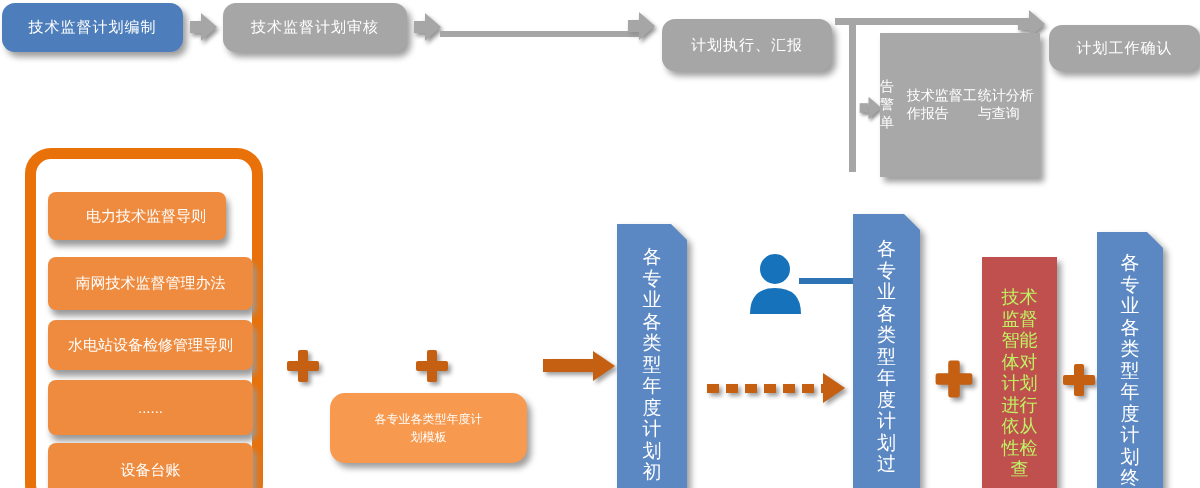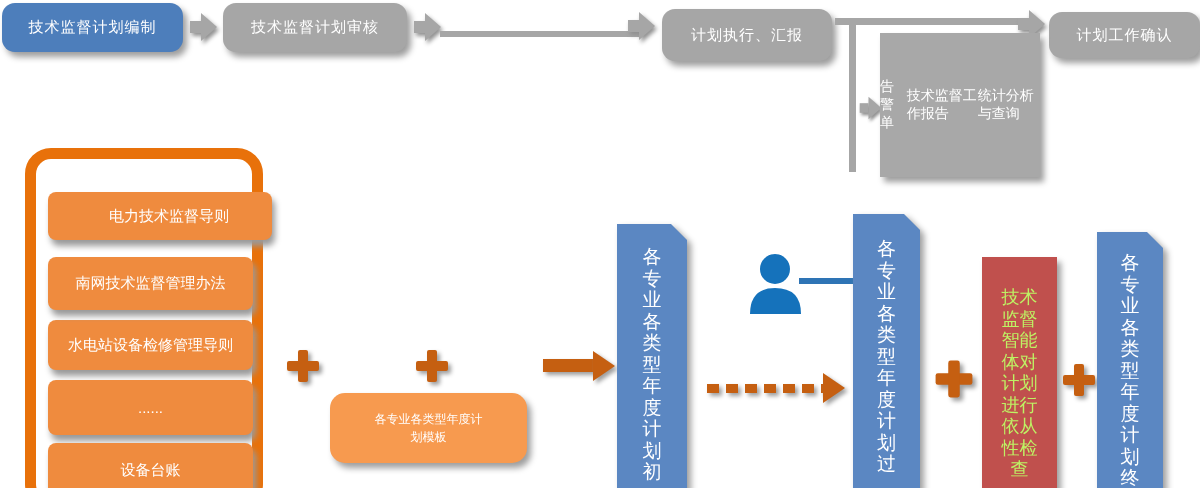--- a/index.html
+++ b/index.html
@@ -45,35 +45,35 @@
 <body>
 
 <div class="canvas">
 
   <div class="abs box topbox blue shadow" style="left:2px;top:3px;width:181px;height:49px;">技术监督计划编制</div>
   <div class="abs barrow" style="left:190px;top:13px;"></div>
   <div class="abs box topbox gray shadow" style="left:223px;top:3px;width:184px;height:49px;">技术监督计划审核</div>
   <div class="abs barrow" style="left:414px;top:13px;"></div>
   <div class="abs gline" style="left:440px;top:31px;width:200px;height:6px;"></div>
   <div class="abs barrow" style="left:628px;top:12px;"></div>
-  <div class="abs box topbox gray shadow" style="left:662px;top:9px;width:170px;height:52px;">计划执行、汇报</div>
+  <div class="abs box topbox gray shadow" style="left:662px;top:19px;width:170px;height:52px;">计划执行、汇报</div>
   <div class="abs gline" style="left:835px;top:18px;width:185px;height:7px;"></div>
   <div class="abs barrow" style="left:1018px;top:10px;"></div>
-  <div class="abs box topbox gray shadow" style="left:1049px;top:12px;width:151px;height:46px;">计划工作确认</div>
+  <div class="abs box topbox gray shadow" style="left:1049px;top:25px;width:151px;height:46px;">计划工作确认</div>
 
   <div class="abs gline" style="left:849px;top:25px;width:7px;height:147px;"></div>
   <div class="abs barrow" style="left:857px;top:94px;transform:scale(0.8);"></div>
   <div class="abs panel shadow" style="left:880px;top:33px;width:160px;height:144px;">
     <div>告警单</div>
     <div>技术监督工作报告</div>
     <div>统计分析与查询</div>
   </div>
 
   <div class="abs kbframe" style="left:25px;top:148px;width:238px;height:362px;"></div>
-  <div class="abs box kb" style="left:48px;top:192px;width:224px;height:48px;padding-left:18px;">电力技术监督导则</div>
+  <div class="abs box kb" style="left:48px;top:192px;width:178px;height:48px;padding-left:18px;">电力技术监督导则</div>
   <div class="abs box kb" style="left:48px;top:320px;width:205px;height:50px;">水电站设备检修管理导则</div>
   <div class="abs box kb" style="left:48px;top:257px;width:205px;height:53px;">南网技术监督管理办法</div>
   <div class="abs box kb" style="left:48px;top:380px;width:205px;height:55px;">......</div>
   <div class="abs box kb" style="left:48px;top:443px;width:205px;height:55px;">设备台账</div>
 
   <div class="abs plus" style="left:287px;top:350px;"></div>
   <div class="abs plus" style="left:416px;top:350px;"></div>
   <div class="abs box tmpl shadow" style="left:330px;top:393px;width:197px;height:70px;" data-wrap="9">各专业各类型年度计
 划模板</div>
   <div class="abs oshaft" style="left:543px;top:359px;width:52px;height:13px;"></div>

